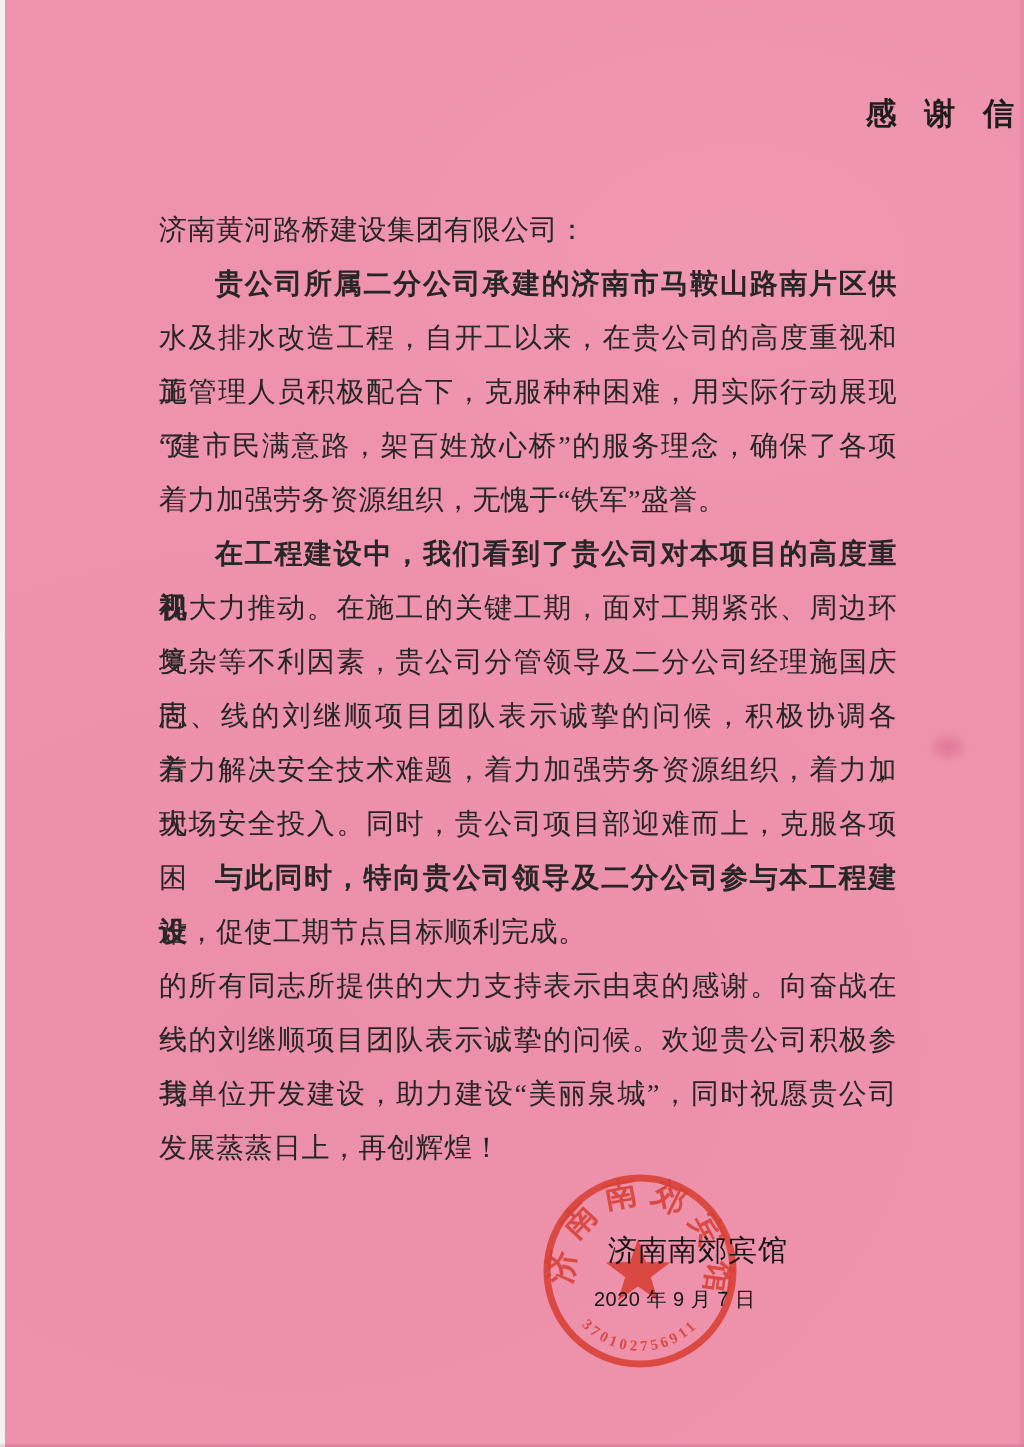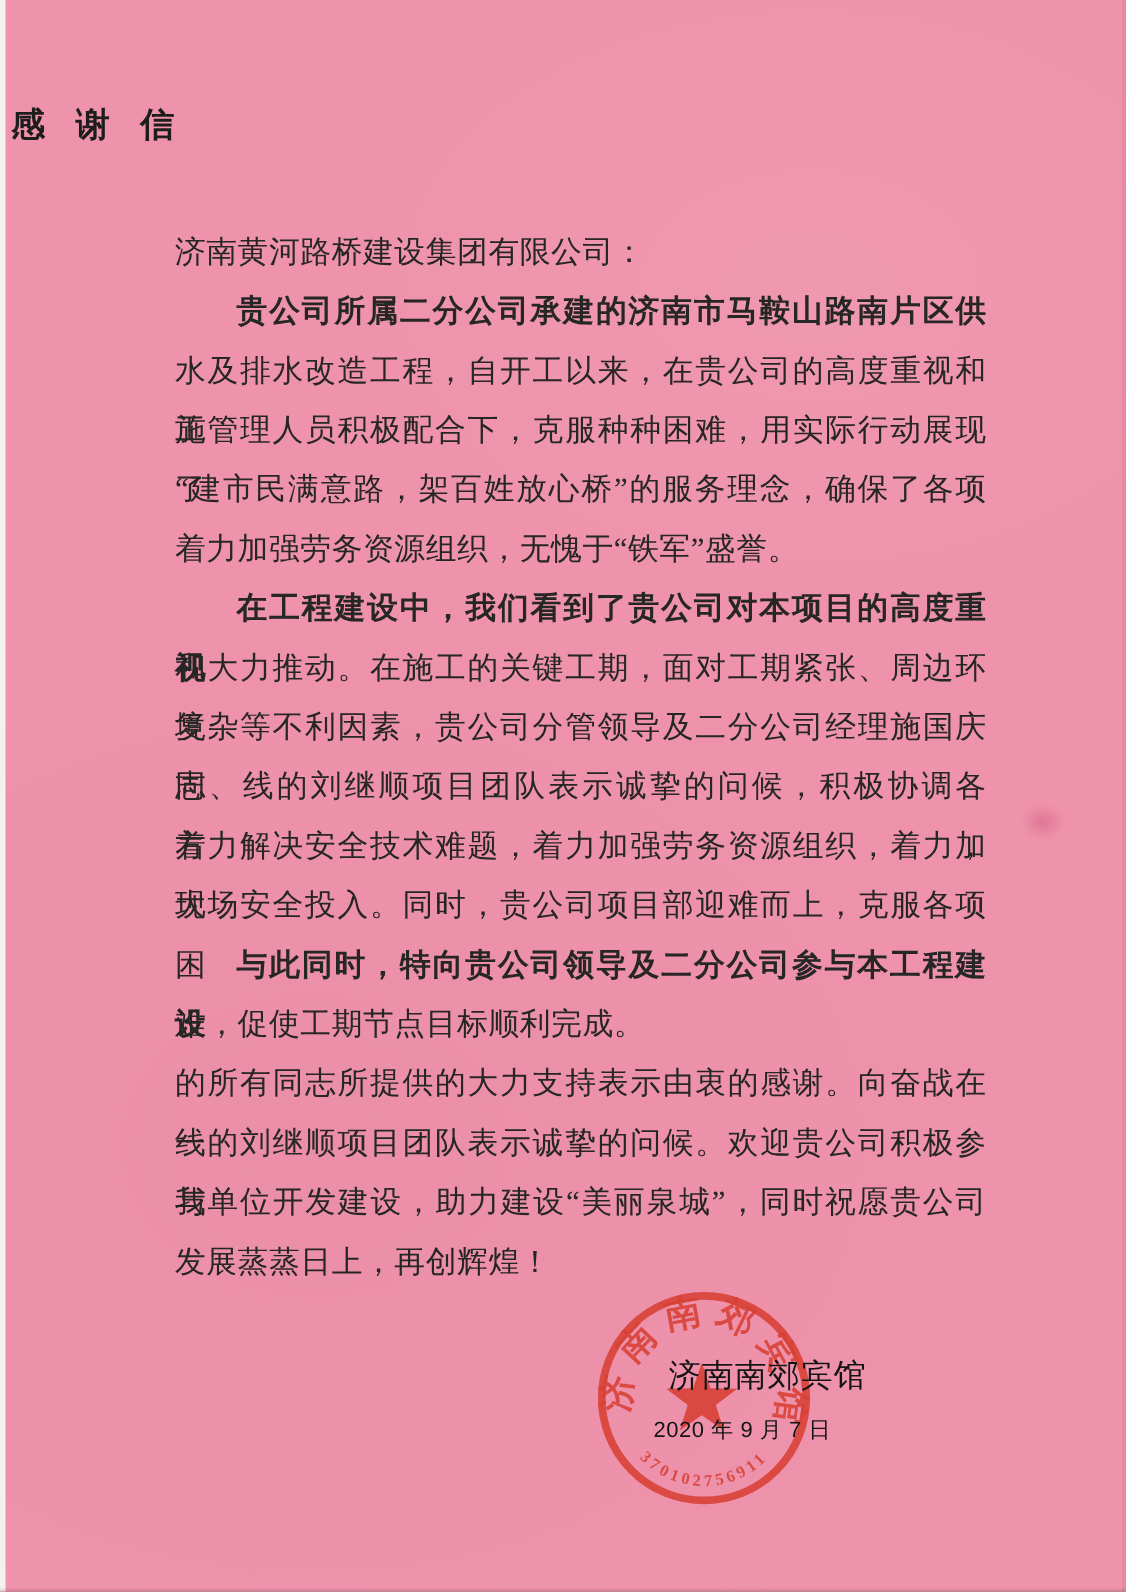--- a/index.html
+++ b/index.html
@@ -43,21 +43,21 @@
     width: 40px; height: 32px;
     border-radius: 50%;
     background: radial-gradient(closest-side, rgba(205,88,124,0.50), rgba(205,88,124,0));
     filter: blur(2px);
   }
   .title {
     position: absolute;
     top: 92px; left: 0;
     width: 100%;
     margin: 0;
-    text-align: left;
+    text-align: right;
     font-size: 31px;
     font-weight: 700;
     letter-spacing: 10px;
     text-indent: 10px;
     line-height: 44px;
     color: #1d1d1d;
   }
   .body {
     position: absolute;
     left: 159px; top: 203px;

